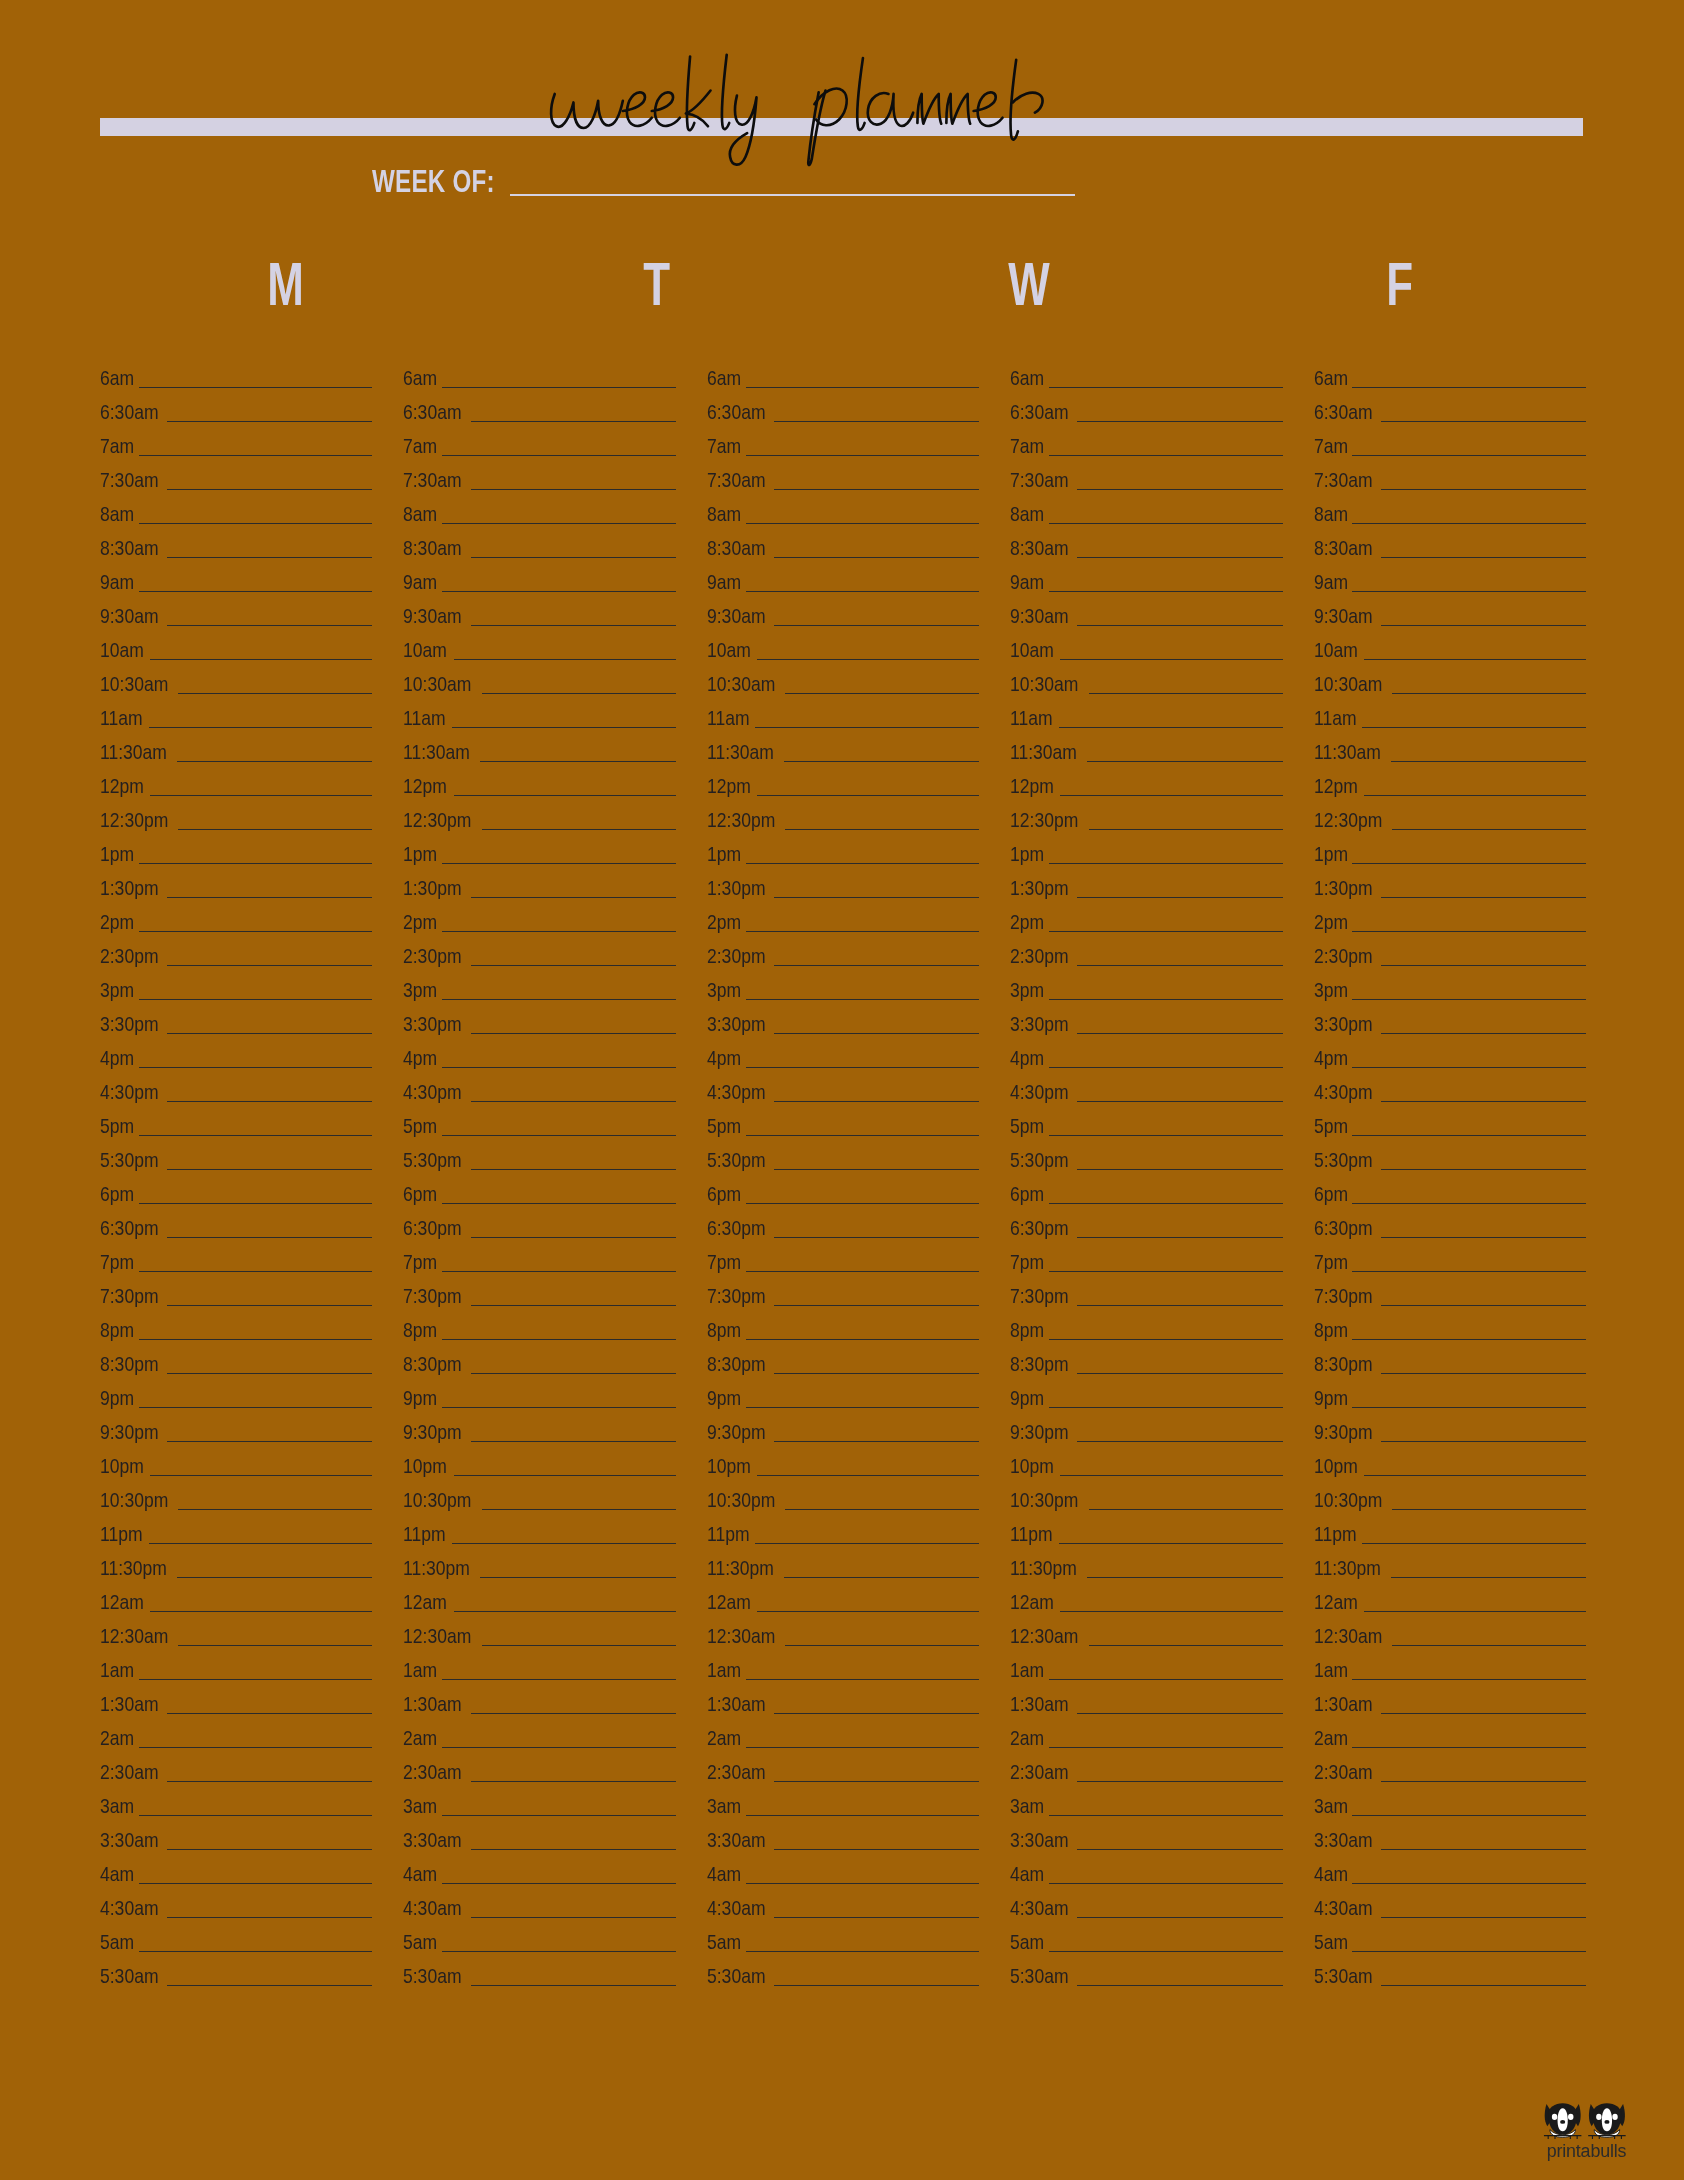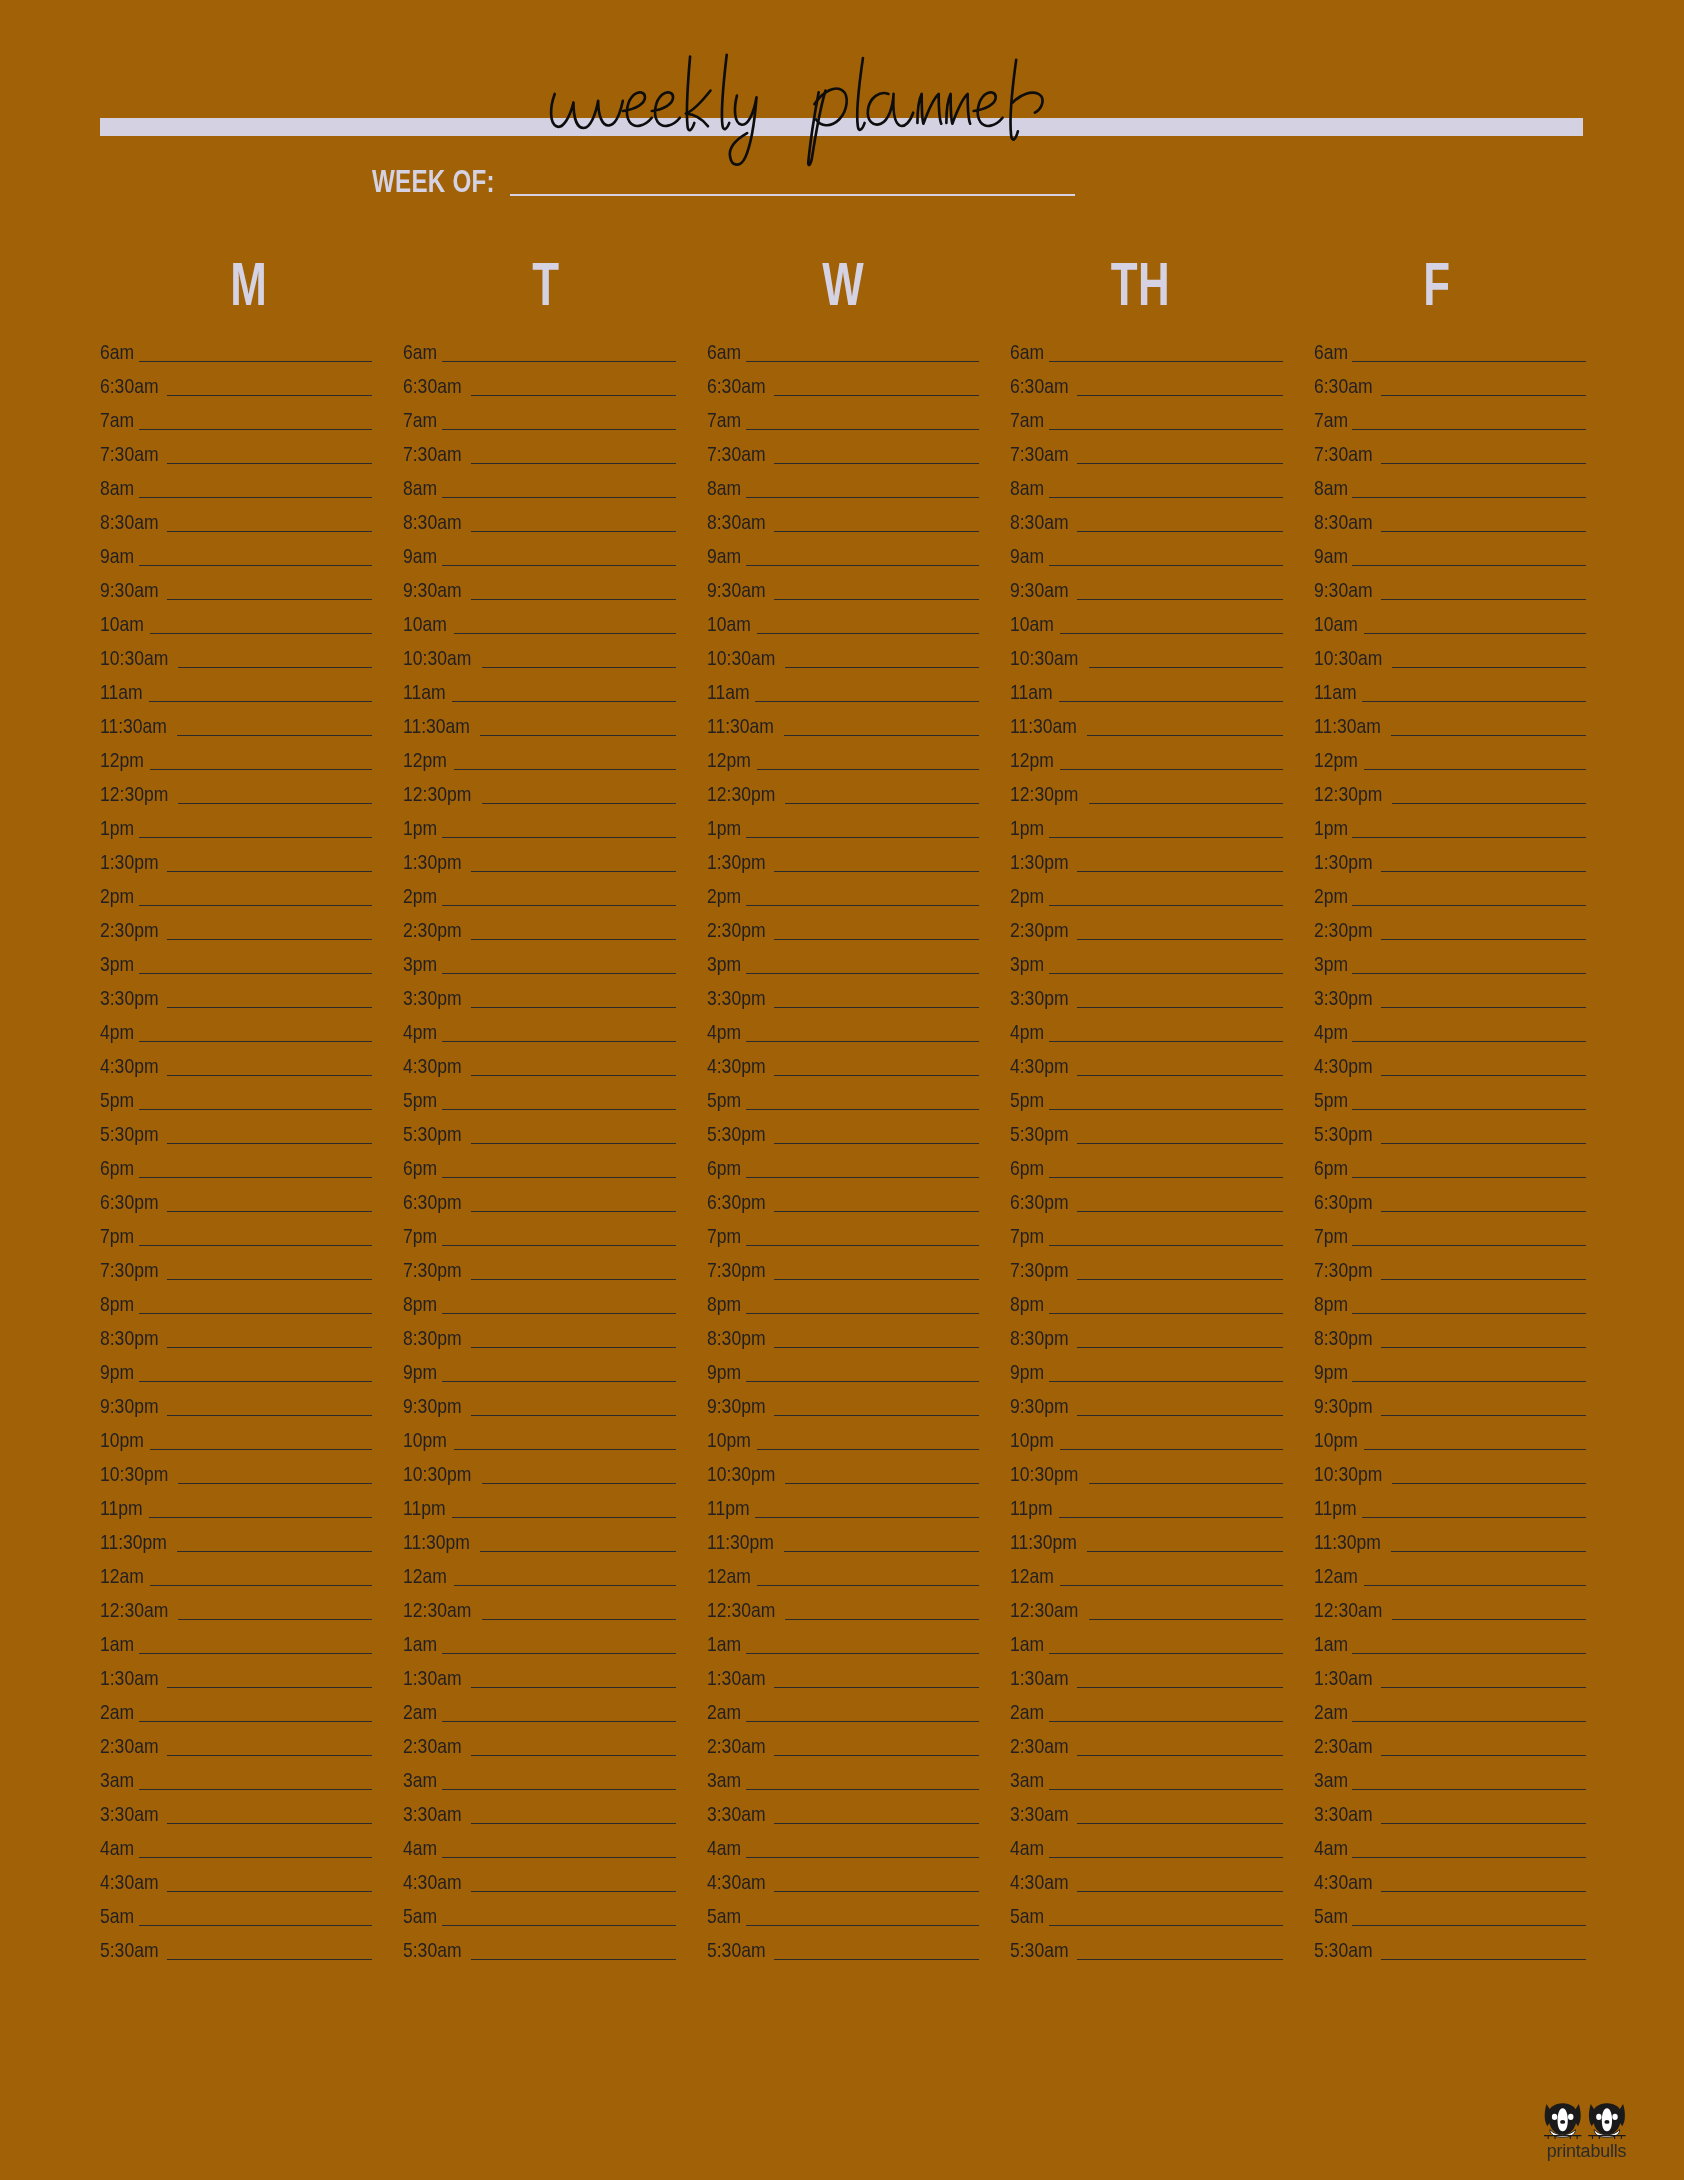--- a/index.html
+++ b/index.html
@@ -117,20 +117,21 @@
     top: 334px;
     width: 1486px;
     display: flex;
     gap: 0;
   }
   .col {
     flex: 1 1 0;
     min-width: 0;
     padding-right: 31px;
     box-sizing: border-box;
+    margin-top: 26px;
   }
   .col:last-child {
     padding-right: 0;
   }
   .slot {
     height: 34px;
     display: flex;
     align-items: flex-end;
     box-sizing: border-box;
   }
@@ -220,23 +221,20 @@
 
   <div class="days-row">
     <div class="day-cell">
       <span class="day-label">M</span>
     </div>
     <div class="day-cell">
       <span class="day-label">T</span>
     </div>
     <div class="day-cell">
       <span class="day-label">W</span>
-    </div>
-    <div class="day-cell">
-      <span class="day-label">TH</span>
     </div>
     <div class="day-cell">
       <span class="day-label">F</span>
     </div>
   </div>
 
   <div class="grid" id="schedule-grid">
       <div class="col">
         <div class="slot">
           <span class="slot-time">6am</span>

